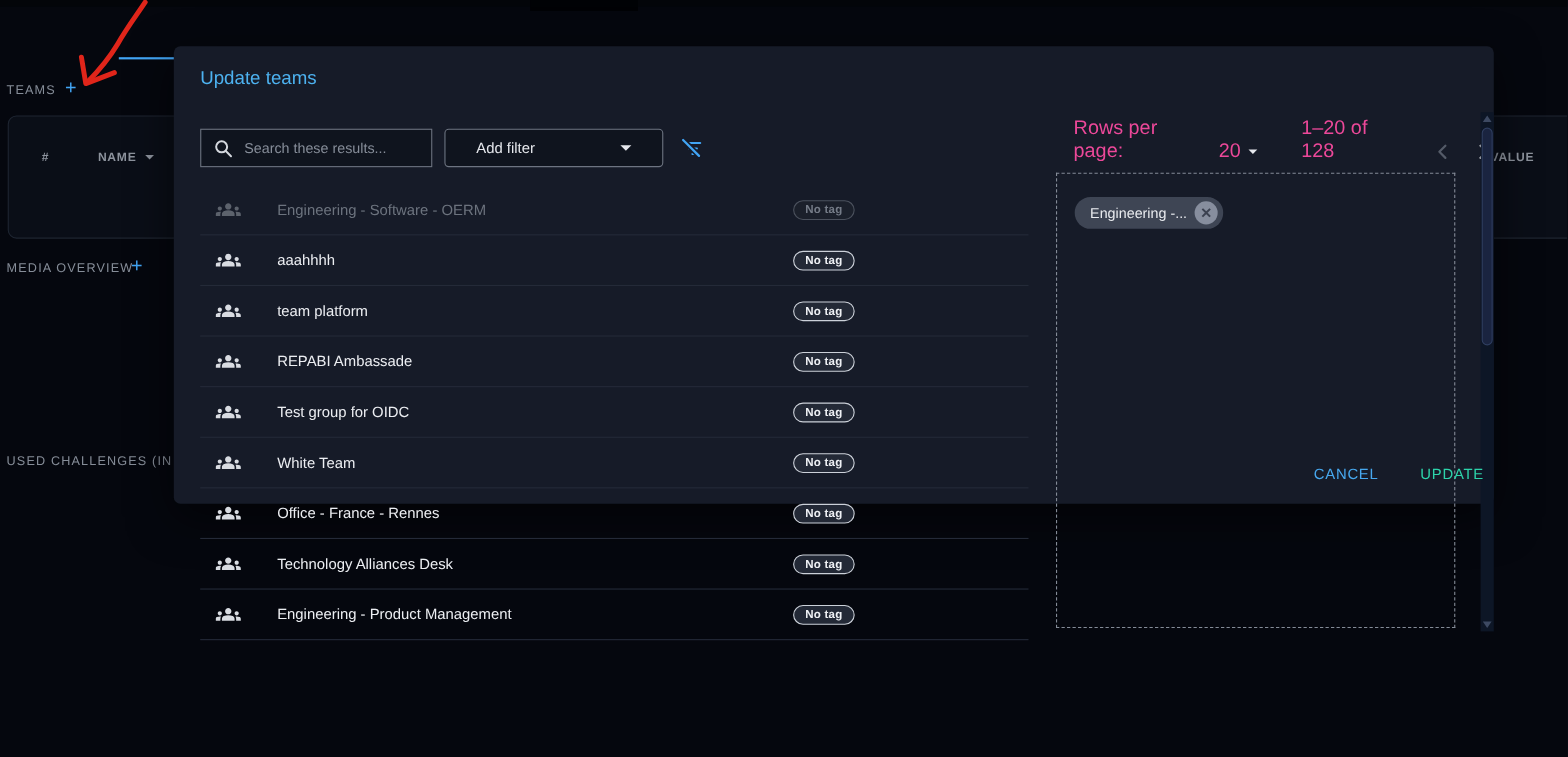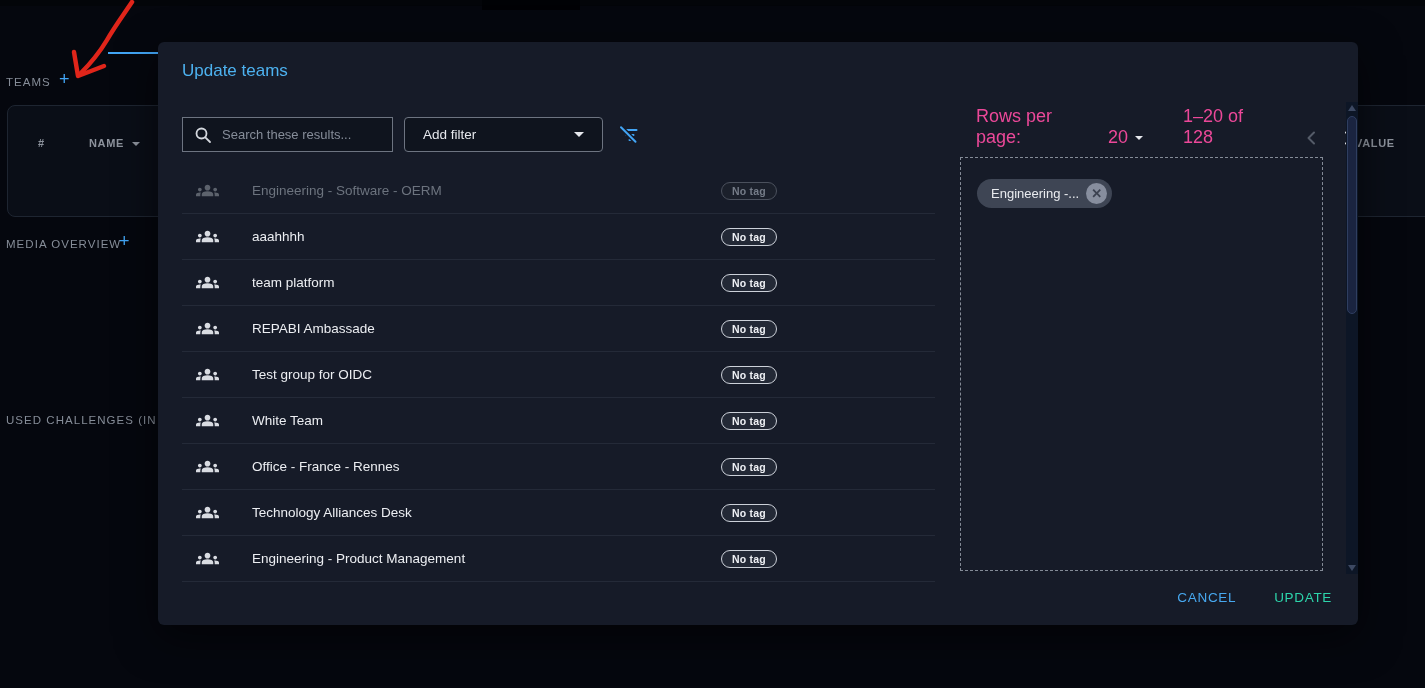--- a/index.html
+++ b/index.html
@@ -22,32 +22,32 @@
   .table-card{position:absolute;left:7px;right:-12px;top:105px;height:110px;
               border:1px solid #1e2531;border-radius:8px;background:#0a0e17;z-index:1;}
   .th{position:absolute;top:31px;color:#8d939d;font-size:11px;font-weight:700;letter-spacing:.06em;}
   .caret-down{display:inline-block;width:0;height:0;border-left:4px solid transparent;
               border-right:4px solid transparent;border-top:4px solid #8d939d;margin-left:8px;vertical-align:middle;}
 
   
   .arrow-svg{position:absolute;left:60px;top:0;z-index:40;pointer-events:none;}
 
   
-  .modal{position:absolute;left:158px;top:42px;width:1200px;height:583px;background:#161b28;
+  .modal{position:absolute;left:158px;top:42px;width:1200px;height:416px;background:#161b28;
          border-radius:6px;z-index:10;box-shadow:0 12px 40px rgba(0,0,0,.55);}
   .modal-title{position:absolute;left:24px;top:19px;font-size:17px;color:#4db2f0;}
 
   .search-box{position:absolute;left:24px;top:75px;width:211px;height:35px;border:1px solid #6d7481;
               border-radius:0;background:#0f141e;display:flex;align-items:center;box-sizing:border-box;}
   .search-input{background:transparent;border:0;outline:0;color:#e8eaee;font-size:13px;width:155px;
                 font-family:"Liberation Sans",sans-serif;}
   .search-input::placeholder{color:#868d99;}
   .filter-box{position:absolute;left:246px;top:75px;width:199px;height:35px;border:1px solid #6d7481;
               border-radius:4px;background:#0f141e;display:flex;align-items:center;justify-content:space-between;
-              padding:0 18px;box-sizing:border-box;font-size:13.5px;color:#e6e8ed;cursor:pointer;}
+              padding:0 28px;box-sizing:border-box;font-size:13.5px;color:#e6e8ed;cursor:pointer;}
   .filter-caret{width:0;height:0;border-left:5px solid transparent;border-right:5px solid transparent;
                 border-top:5px solid #e6e8ed;}
   .filteroff{position:absolute;left:460px;top:82px;cursor:pointer;}
 
   .team-list{position:absolute;left:24px;top:126px;width:753px;text-align:center;}
   .team-row{position:relative;height:45px;border-bottom:1px solid #242a38;display:flex;align-items:center;cursor:pointer;}
   .team-icon{margin-left:14px;color:#d9dce2;display:flex;}
   .team-name{margin-left:33px;font-size:13.5px;color:#eceef2;}
   .tag-badge{position:absolute;left:539px;top:50%;transform:translateY(-50%);
              border:1.5px solid #ccd1d9;border-radius:10px;background:#232936;color:#eef0f4;
@@ -65,21 +65,21 @@
   .chev{margin-left:30px;cursor:pointer;display:flex;}
   .chev+.chev{margin-left:16px;}
 
   .dashed-box{position:absolute;left:802px;top:115px;width:361px;height:412px;border:1px dashed #848b97;}
   .chip{position:absolute;left:16px;top:21px;height:29px;border-radius:15px;background:#3e4554;
         display:flex;align-items:center;padding:0 5px 0 14px;}
   .chip-label{font-size:13px;color:#e9ebef;}
   .chip-x{width:21px;height:21px;border-radius:50%;background:#878e9e;color:#3b4150;font-size:13px;
           font-weight:700;display:flex;align-items:center;justify-content:center;margin-left:7px;cursor:pointer;}
 
-  .footer{position:absolute;right:20px;bottom:16px;display:flex;gap:26px;}
+  .footer{position:absolute;right:3px;bottom:16px;display:flex;gap:26px;}
   .btn{font-size:13.5px;font-weight:500;letter-spacing:.05em;cursor:pointer;background:none;border:0;
        font-family:"Liberation Sans",sans-serif;padding:4px 6px;}
   .btn.cancel{color:#47a8ef;}
   .btn.update{color:#2dd4ab;}
 
   .scrollbar{position:absolute;left:1188px;top:60px;width:12px;height:472px;background:#0d1626;}
   .sb-up{position:absolute;top:3px;left:2px;width:0;height:0;border-left:4px solid transparent;
          border-right:4px solid transparent;border-bottom:6px solid #3d4962;cursor:pointer;}
   .sb-thumb{position:absolute;top:14px;left:1px;width:10px;height:198px;background:#1a2440;
             border:1px solid #2f3e60;border-radius:6px;box-sizing:border-box;cursor:pointer;}

